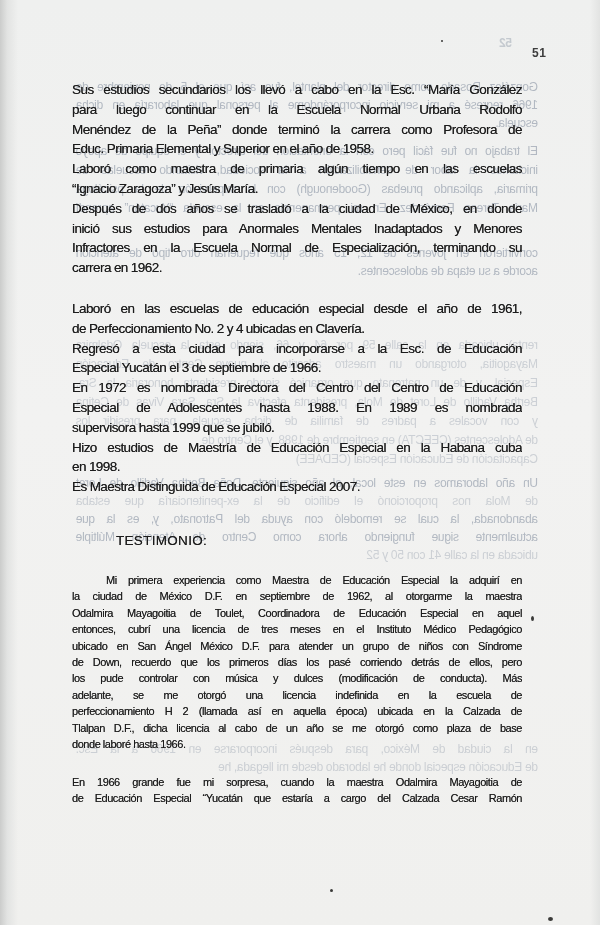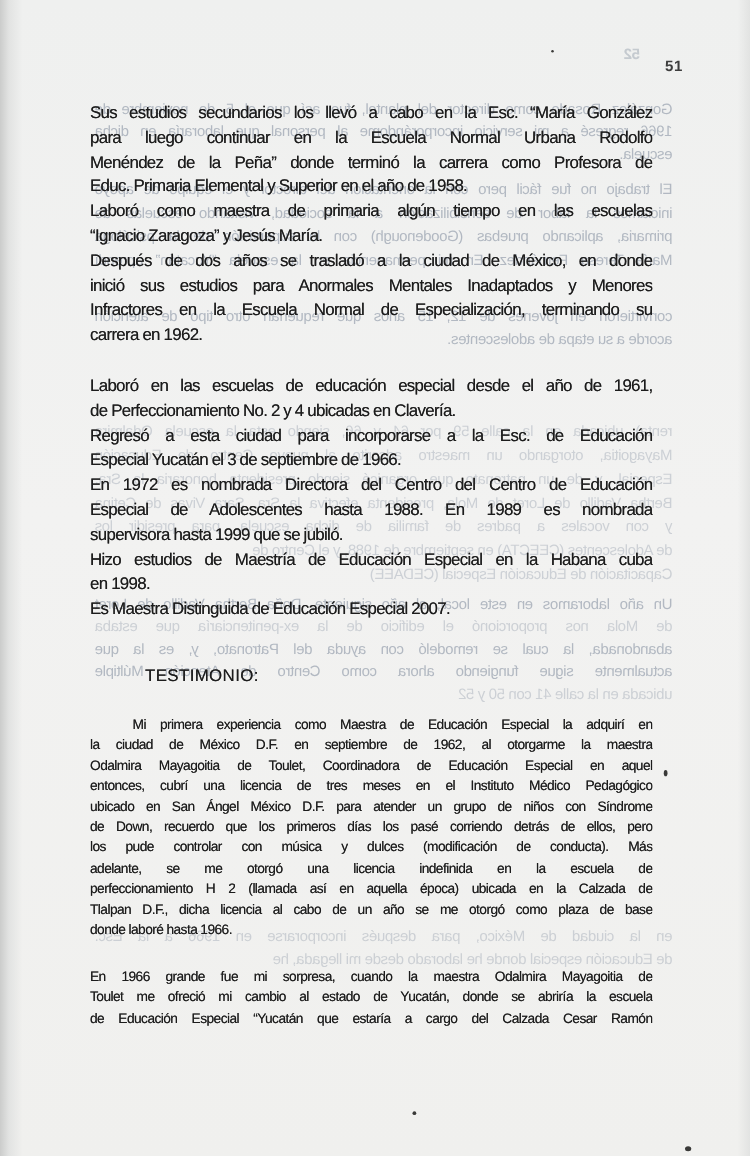--- a/index.html
+++ b/index.html
@@ -146,21 +146,20 @@
         <div class="ln just">ubicado en San Ángel México D.F. para atender un grupo de niños con Síndrome</div>
         <div class="ln just">de Down, recuerdo que los primeros días los pasé corriendo detrás de ellos, pero</div>
         <div class="ln just">los pude controlar con música y dulces (modificación de conducta). Más</div>
         <div class="ln just">adelante, se me otorgó una licencia indefinida en la escuela de</div>
         <div class="ln just">perfeccionamiento H 2 (llamada así en aquella época) ubicada en la Calzada de</div>
         <div class="ln just">Tlalpan D.F., dicha licencia al cabo de un año se me otorgó como plaza de base</div>
         <div class="ln">donde laboré hasta 1966.</div>
       </div>
     <div class="block body" id="para2">
         <div class="ln just">En 1966 grande fue mi sorpresa, cuando la maestra Odalmira Mayagoitia de</div>
-        <div class="ln just">Toulet me ofreció mi cambio al estado de Yucatán, donde se abriría la escuela</div>
         <div class="ln just">de Educación Especial “Yucatán  que estaría a cargo del Calzada Cesar Ramón</div>
       </div>
   </div>
 
   <div id="specks">
       <div class="speck" style="left: 441px; top: 40px; width: 2px; height: 2px;"></div>
       <div class="speck" style="left: 531px; top: 616px; width: 3px; height: 5px;"></div>
       <div class="speck" style="left: 330px; top: 889px; width: 3px; height: 3px;"></div>
       <div class="speck" style="left: 548px; top: 917px; width: 5px; height: 4px;"></div>
     </div>

